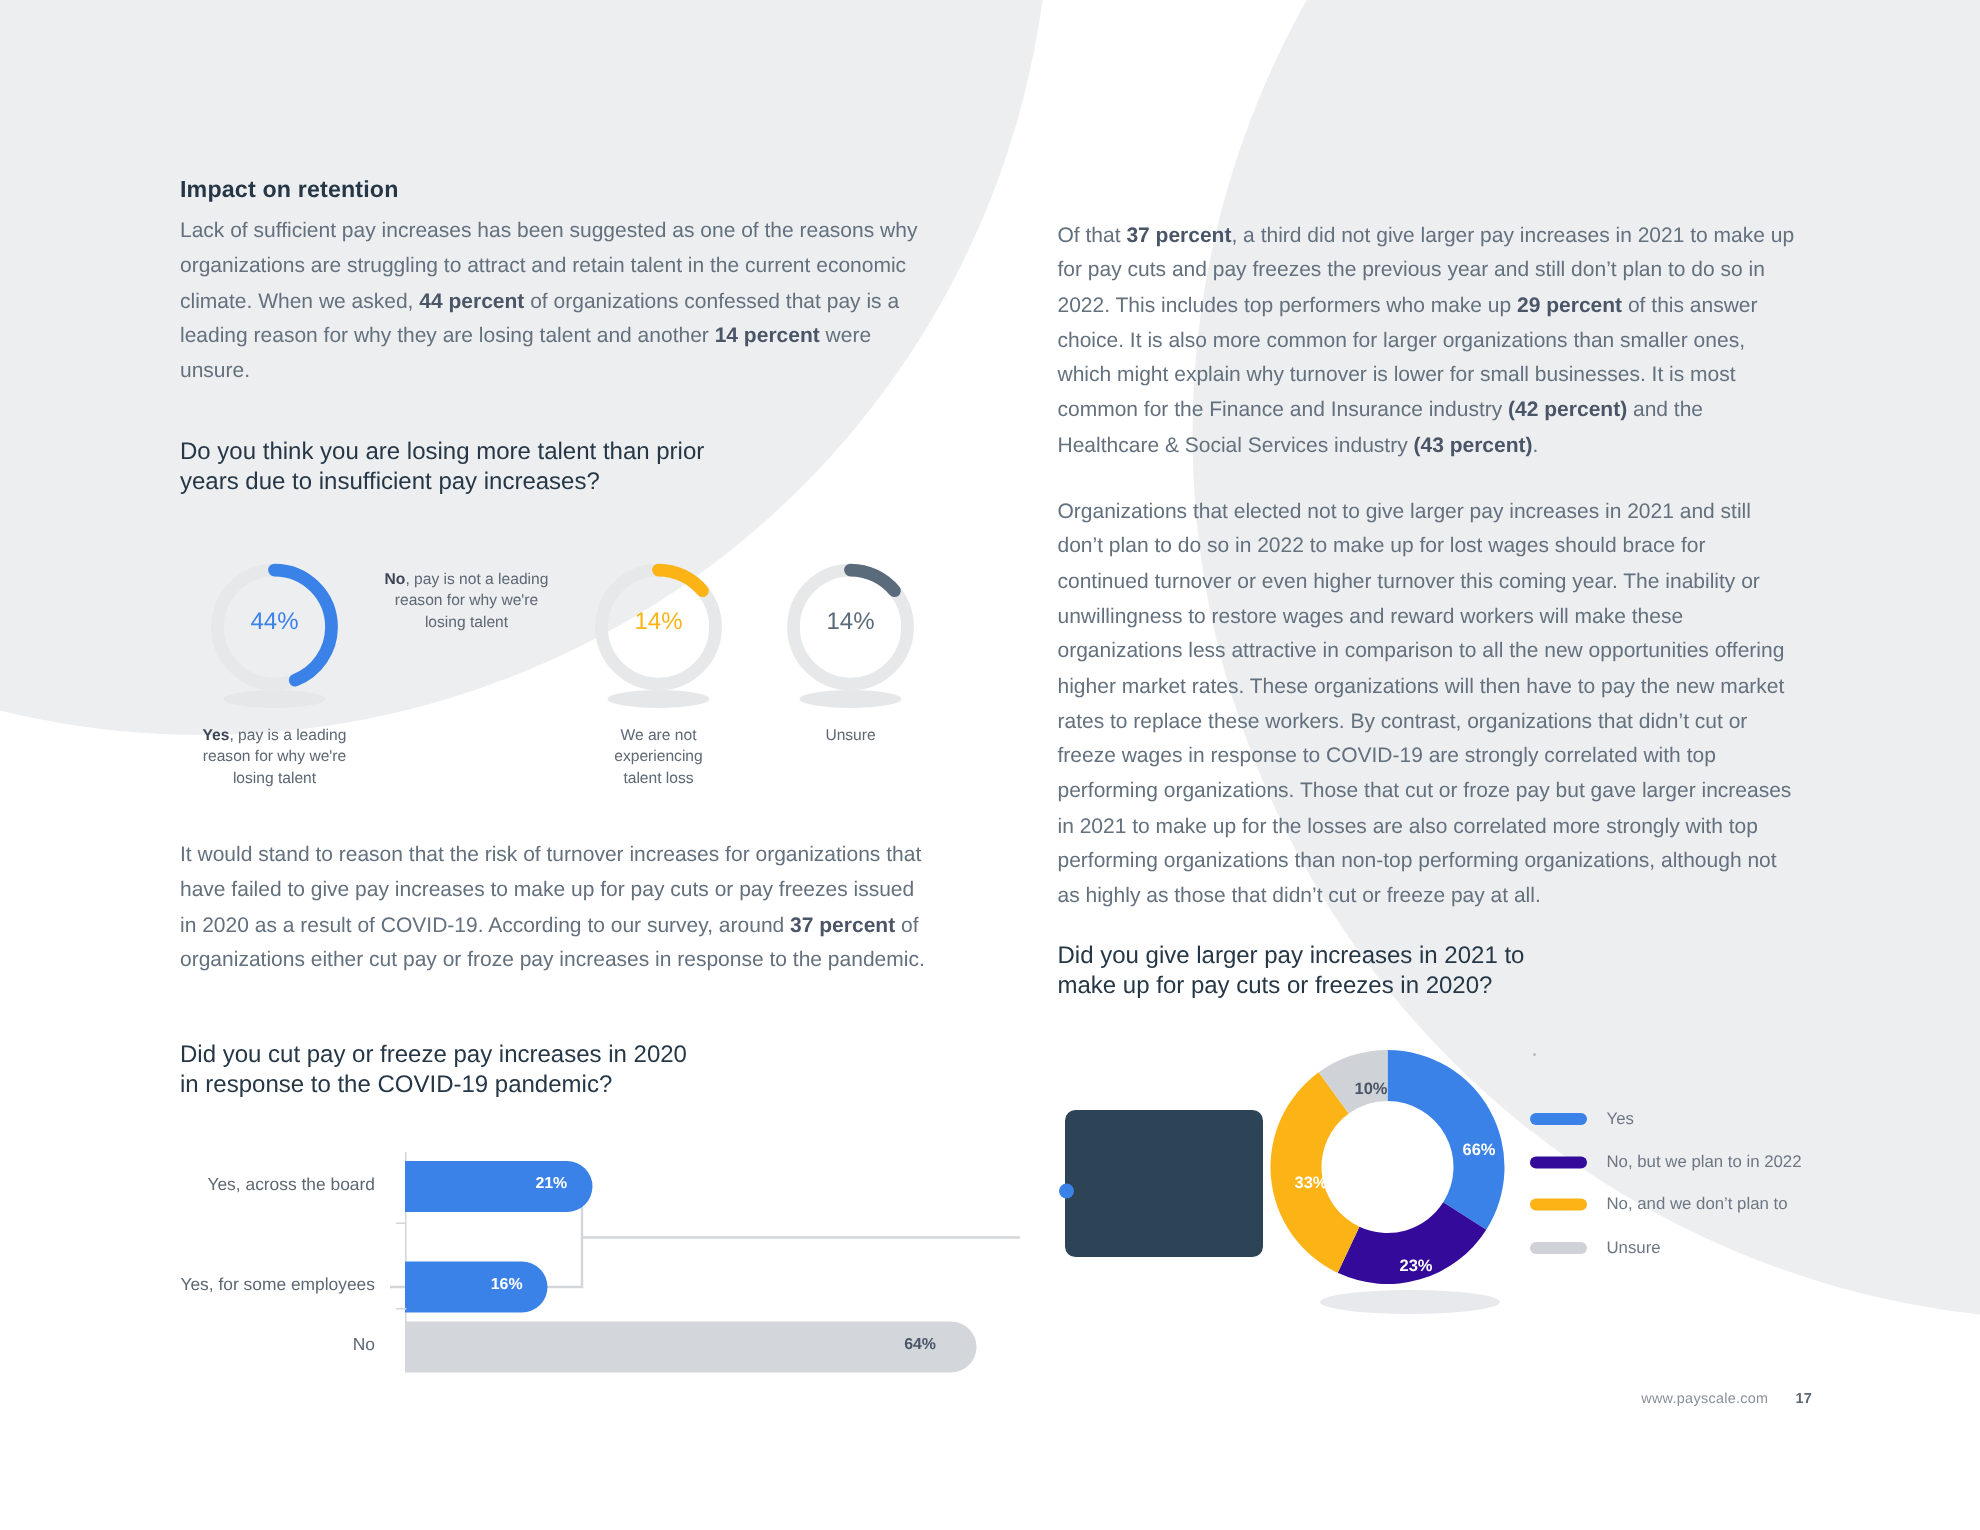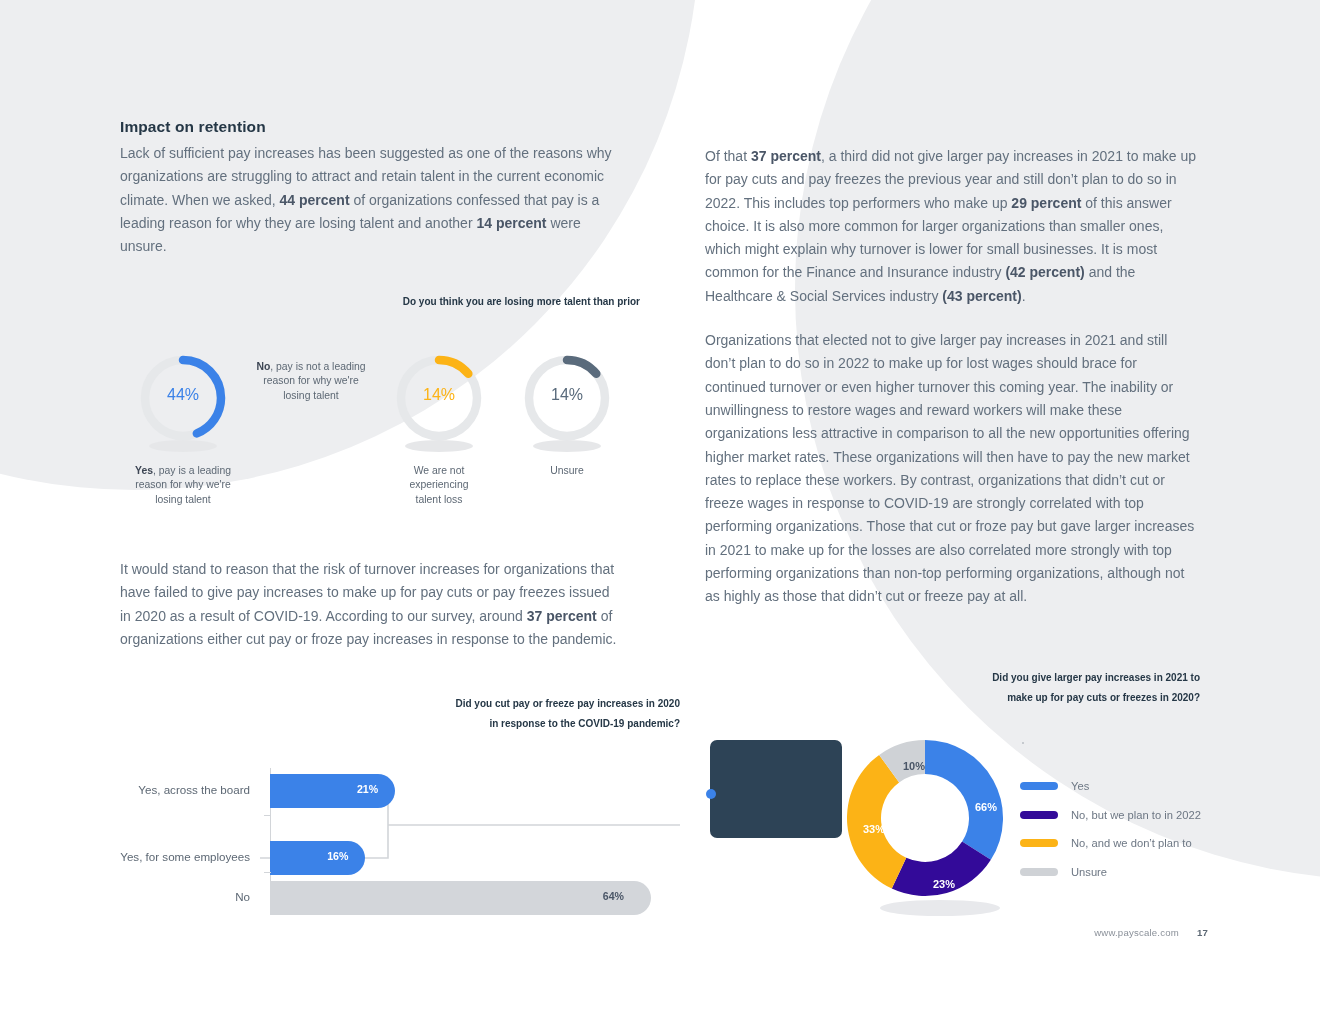--- a/index.html
+++ b/index.html
@@ -46,24 +46,24 @@
   p.body-text {
     font-size: 14px;
     line-height: 23.3px;
     color: #63707e;
     margin-bottom: 21px;
   }
   p.body-text b { color: #4a5667; font-weight: bold; }
 
   
   .chart-title {
-    font-size: 10px;
-    font-weight: bold;
+    font-size: 16px;
+    font-weight: normal;
     color: #253746;
-    text-align: right;
+    text-align: left;
     line-height: 20px;
   }
 
   
   .gauges {
     position: absolute; left: 120px; top: 292px; width: 520px;
   }
   .gauge-row {
     display: flex; justify-content: flex-start; margin-top: 38px;
     padding-left: 8px;
@@ -116,21 +116,21 @@
     width: 132px; height: 98px;
     background: #2d4356; border-radius: 7px;
   }
   .tooltip-dot {
     position: absolute; left: 706px; top: 789px;
     width: 10px; height: 10px; border-radius: 50%;
     background: #3b82e8;
   }
 
   
-  .piechart { position: absolute; left: 705px; top: 628px; width: 495px; margin-top: 40px; }
+  .piechart { position: absolute; left: 705px; top: 628px; width: 495px; }
   .pie-area { position: relative; height: 185px; margin-top: 30px; }
   .pie-shadow {
     position: absolute; left: 175px; top: 162px;
     width: 120px; height: 16px; border-radius: 50%; background: #e8e9ec;
   }
   .pie-svg { position: absolute; left: 140px; top: 0; }
   .pie-pct {
     position: absolute; font-size: 11px; font-weight: bold;
   }
   .pie-speck {
@@ -162,20 +162,21 @@
 <div class="page-surface">
 
   <div class="col-left">
     <h1 class="section-title">Impact on retention</h1>
     <p class="body-text"><span>Lack of sufficient pay increases has been suggested as one of the reasons why organizations are struggling to attract and retain talent in the current economic climate. When we asked, </span><b>44 percent</b><span> of organizations confessed that pay is a leading reason for why they are losing talent and another </span><b>14 percent</b><span> were unsure.</span></p>
   </div>
 
   <div class="gauges">
     <div class="chart-title">
       <div>Do you think you are losing more talent than prior</div>
+      <div>years due to insufficient pay increases?</div>
     </div>
     <div class="gauge-row" id="gauge-row">
         <div class="gauge-cell">
           <div class="gauge-wrap">
             <div class="gauge-shadow"></div>
             <svg class="gauge-svg" width="96" height="96">
               <circle cx="48" cy="48" r="38" fill="none" stroke="#e6e8ea" stroke-width="8.5"></circle>
               <circle cx="48" cy="48" r="38" fill="none" stroke="#3b82e8" stroke-width="8.5" stroke-linecap="round" stroke-dasharray="105.05485833604267 238.76104167282426" transform="rotate(-90 48 48)"></circle>
             </svg>
             <div class="gauge-val" style="color: rgb(59, 130, 232);">44%</div>

